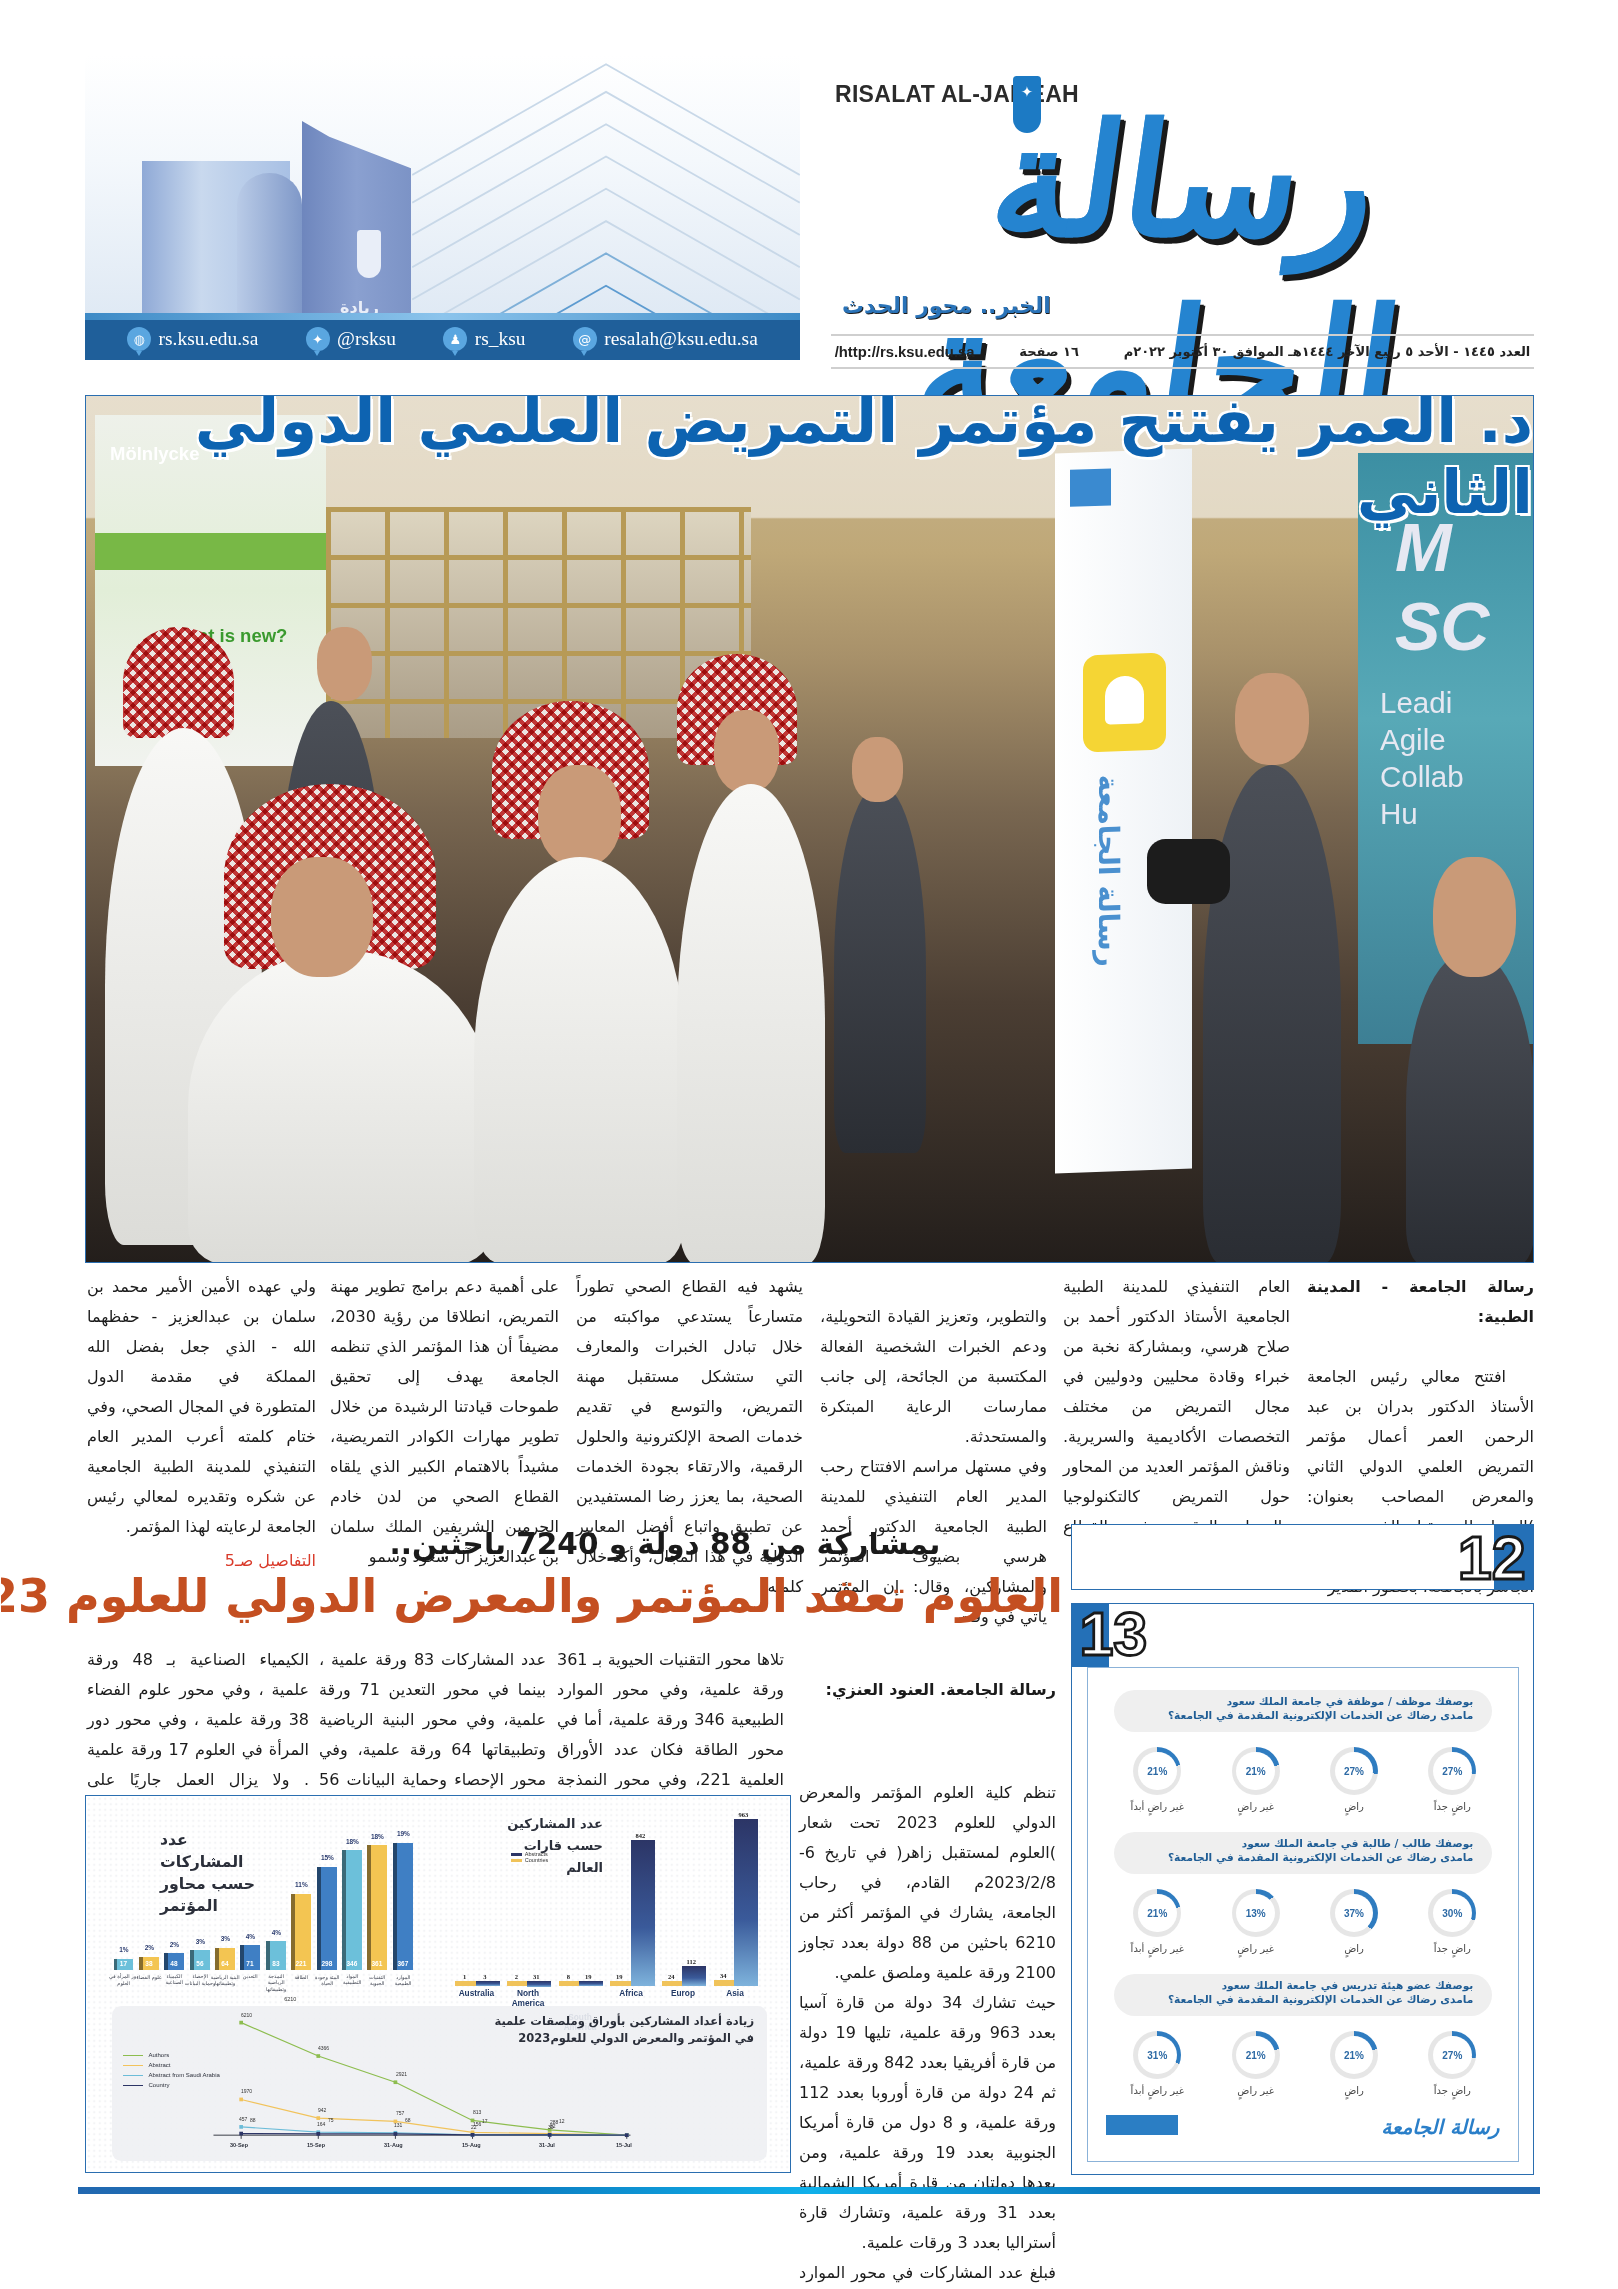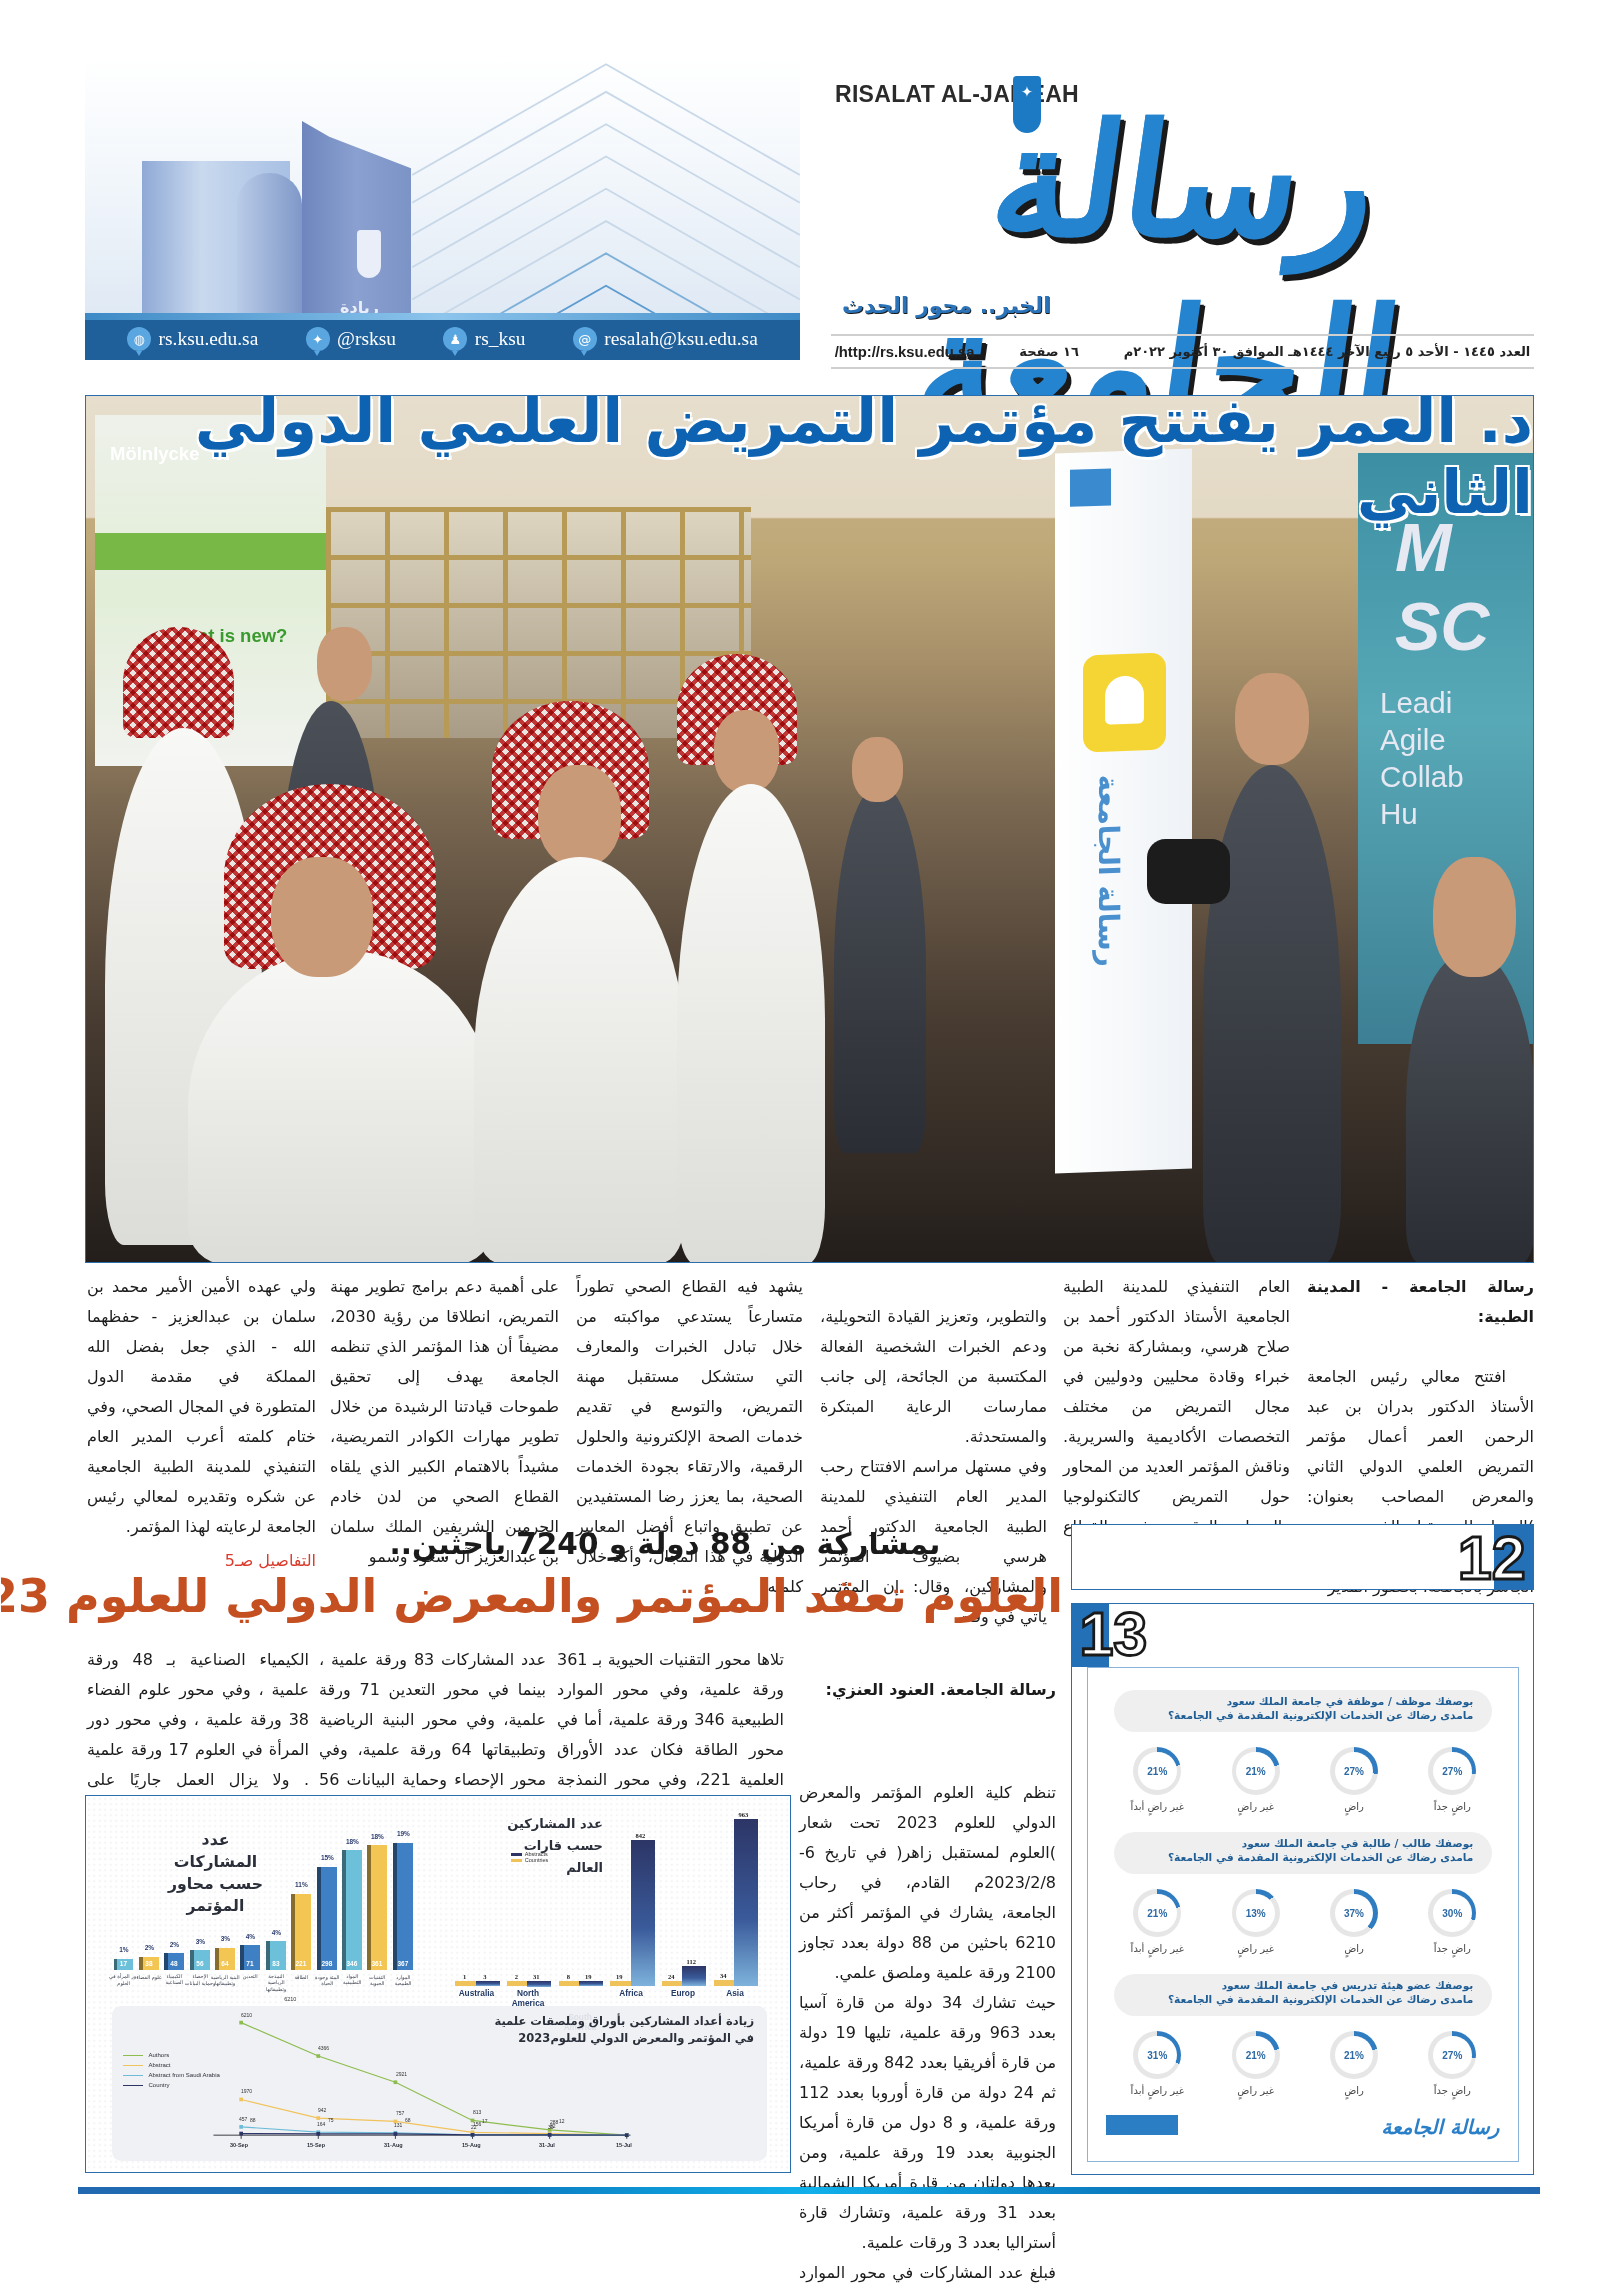--- a/index.html
+++ b/index.html
@@ -516,21 +516,21 @@
 <div class="col" style="left:319px; top:1645px; width:227px;">
   <p>عدد المشاركات 83 ورقة علمية ، بينما في محور التعدين 71 ورقة علمية، وفي محور البنية الرياضية وتطبيقاتها 64 ورقة علمية، وفي محور الإحصاء وحماية البيانات 56 ورقة علمية ، وشارك محور</p>
 </div>
 <div class="col" style="left:87px; top:1645px; width:222px;">
   <p>الكيمياء الصناعية بـ 48 ورقة علمية ، وفي محور علوم الفضاء 38 ورقة علمية ، وفي محور دور المرأة في العلوم 17 ورقة علمية . ولا يزال العمل جاريًا على استقبال المزيد من الأوراق العلمية .</p>
 </div>
 
 <div class="info-frame">
   <div class="info-bg"></div>
 
-  <div class="chart-title" style="left:74px; top:33px; width:111px; font-size:15.7px; text-align:center;">
+  <div class="chart-title" style="left:74px; top:33px; width:111px; font-size:15.7px; text-align:left;">
     <span>عدد المشاركات حسب محاور المؤتمر</span>
   </div>
   <div id="chart1" class="chart-axes" style="left:9.2px; top:18.5px; width:351px; height:183px;">
       <div class="bar1" style="left: 18.5px; bottom: 28px; height: 11px;">
         <div class="face-side" style="height:11px;background:#6cc0da"></div>
         <div class="face-front" style="height:11px;background:#6cc0da"></div>
         <div class="vlabel" style="bottom:2.8px">17</div>
         <div class="pct" style="bottom:16.6px">1%</div>
         <div class="cat" style="top:14.8px">دور المرأة في العلوم</div>
       </div>

